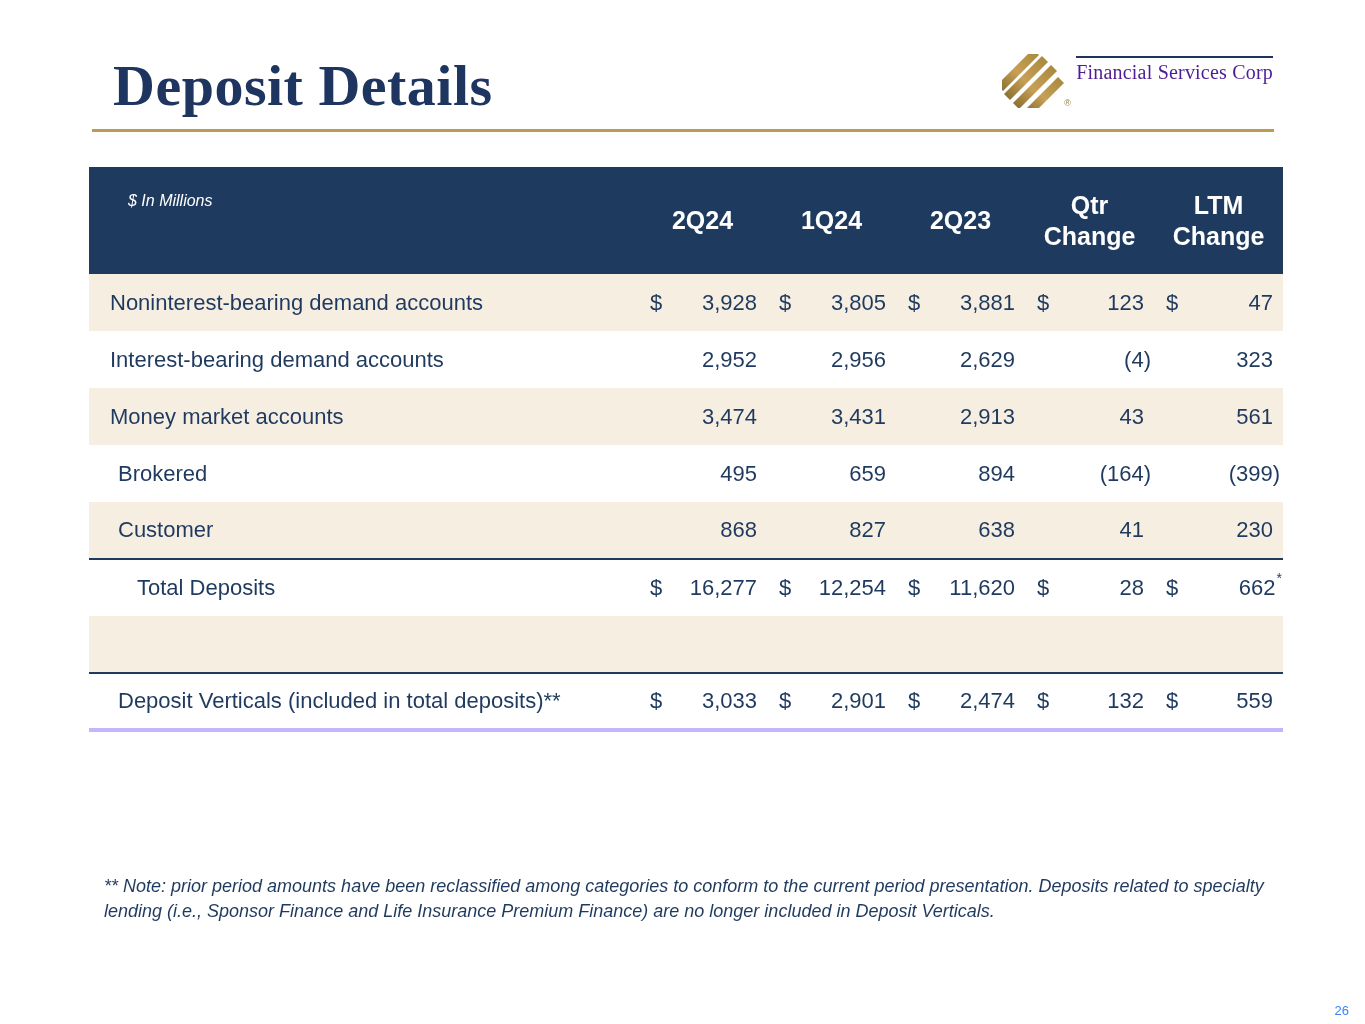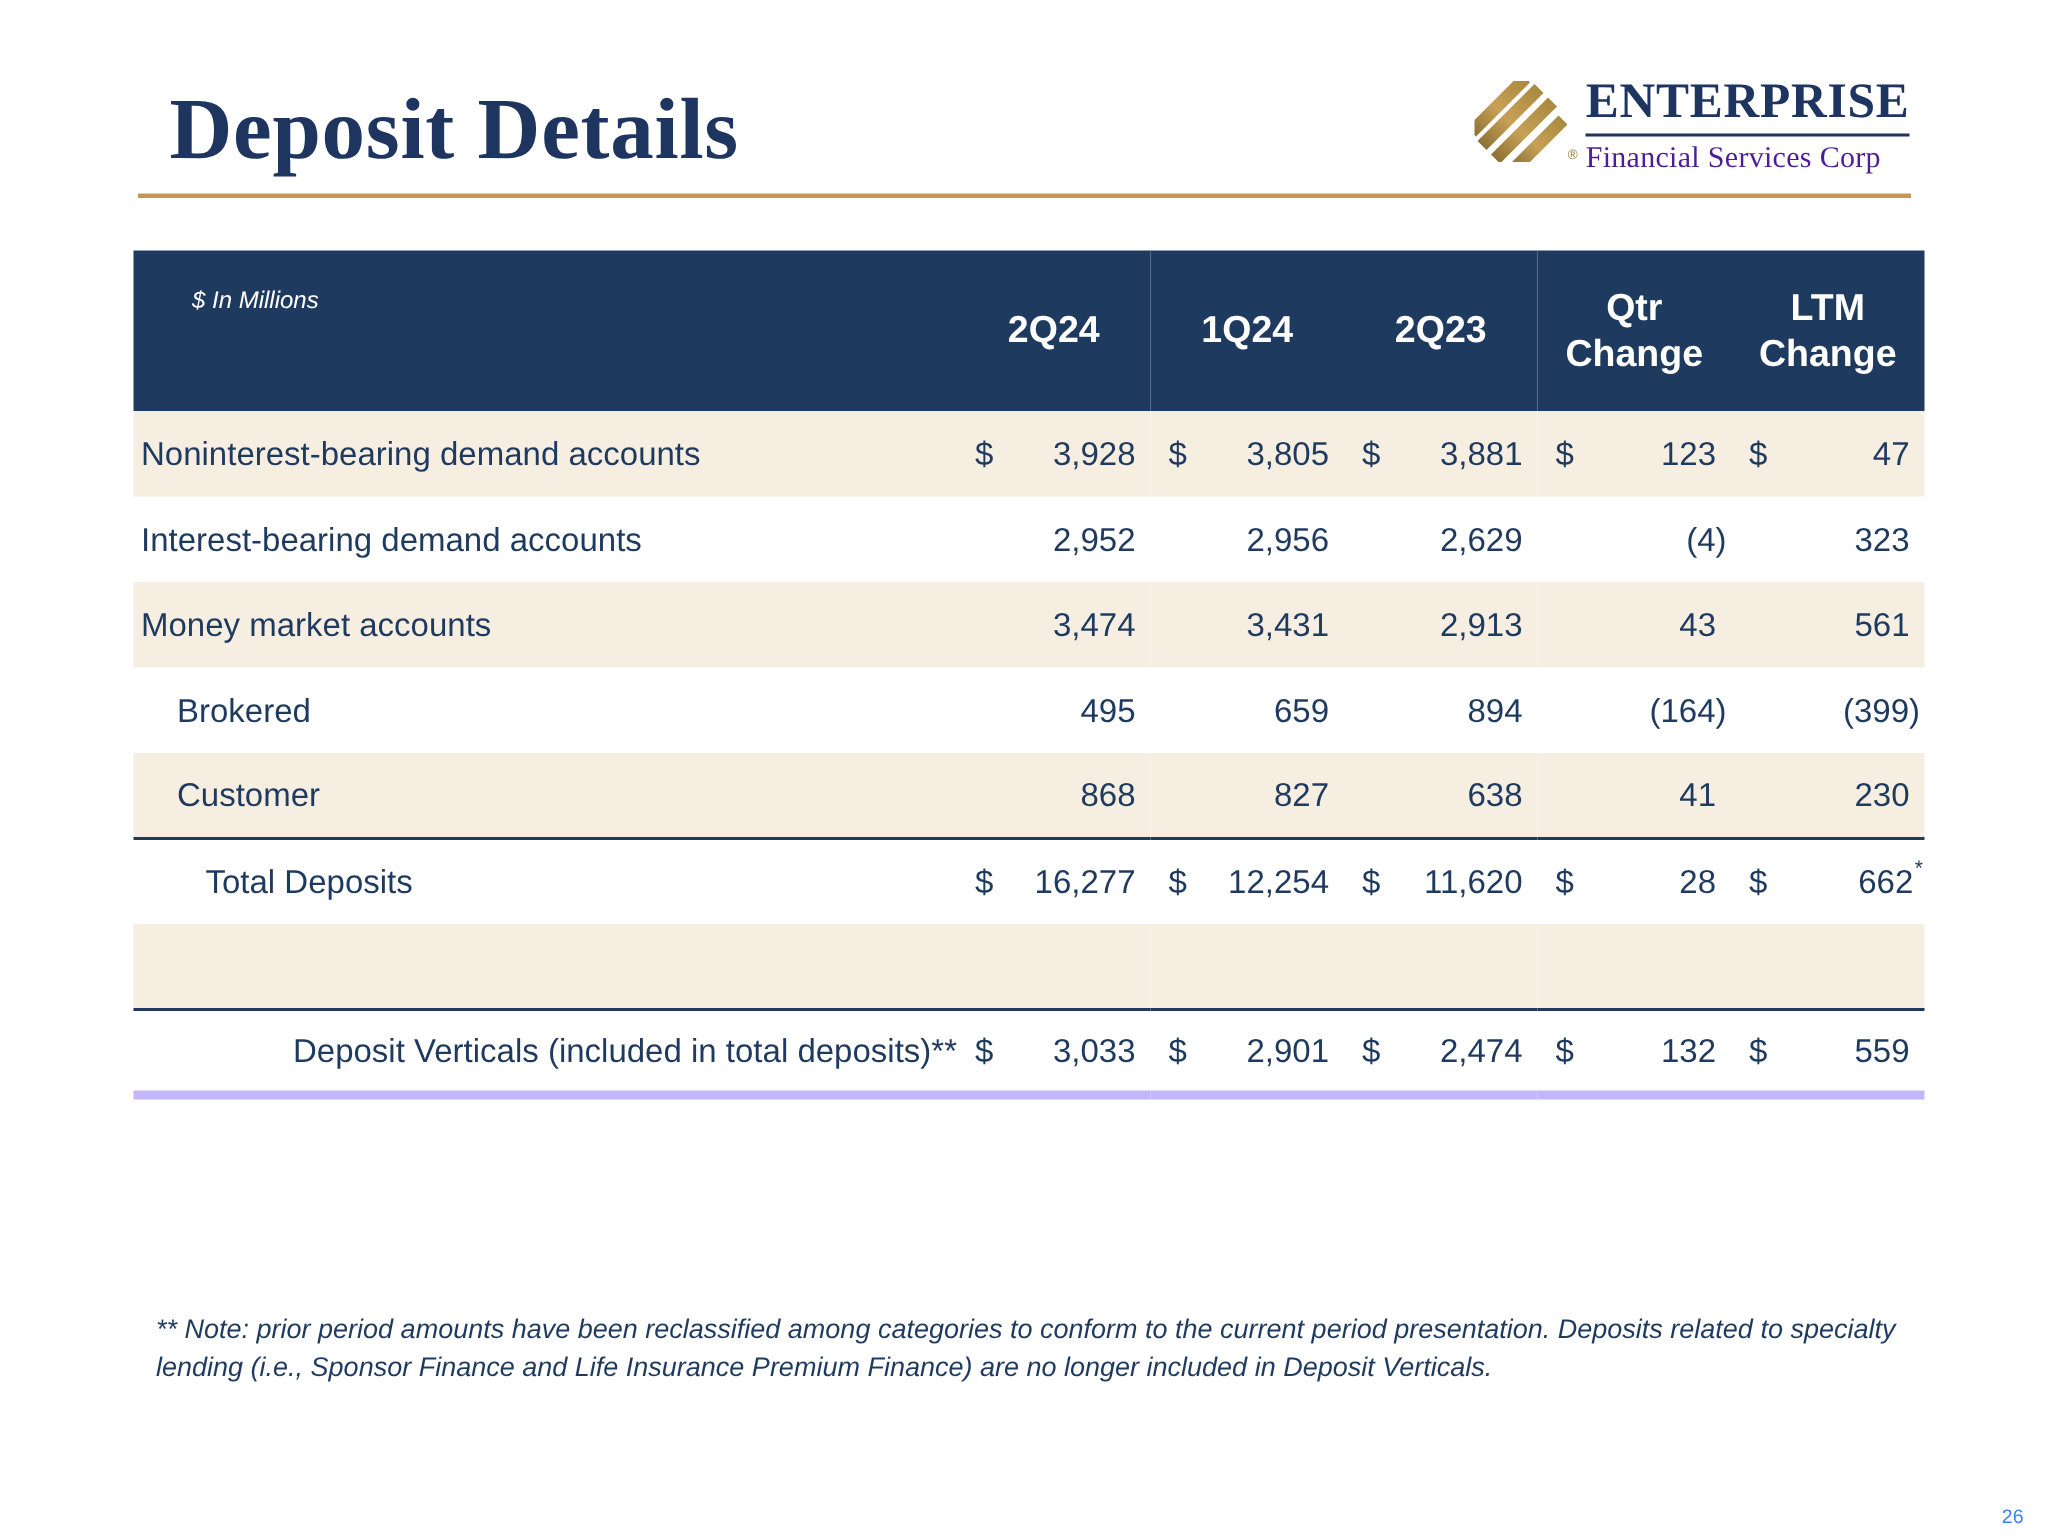--- a/index.html
+++ b/index.html
@@ -30,22 +30,22 @@
   col.label-col { width:549px; }
   col.num-col { width:129px; }
   thead th { background:#1f3a5f; color:#ffffff; height:107px; }
   th.unit-cell { text-align:left; vertical-align:top; padding:25px 0 0 39px;
     font-style:italic; font-weight:400; font-size:16px; }
   th.col-head { font-weight:700; font-size:25px; text-align:center; vertical-align:middle;
     white-space:pre-line; line-height:1.22; padding:0 4px; }
   tbody td { height:57px; }
   tr.shaded td { background:#f6eee1; }
   tr.border-top td { border-top:2px solid #1f3a5f; }
-  tr.border-bottom td { border-bottom:6px solid #c4b5fd;text-align:right; }
-  td.label { padding-left:5px; text-align:left; }
+  tr.border-bottom td { border-bottom:4px solid #c4b5fd; }
+  td.label { padding-left:21px; text-align:left; }
   td.label.indent-1 { padding-left:29px; }
   td.label.indent-2 { padding-left:48px; }
   .cellflex { display:flex; align-items:center; padding:0 10px 0 12px; }
   .num { margin-left:auto; }
   .num.paren { margin-right:-7px; }
   sup.marker { position:relative; top:-10px; margin-right:-9px; margin-left:1px; font-size:14px; }
 
   
   .footnotes { position:absolute; top:874px; left:104px; width:1160px;
     font-style:italic; font-size:18px; line-height:1.4; color:#1f3a5f; }
@@ -71,21 +71,20 @@
         </defs>
         <g stroke="url(#goldgrad)" stroke-width="8.5">
           <line x1="-2" y1="34" x2="34" y2="-2"></line>
           <line x1="5" y1="43" x2="43" y2="5"></line>
           <line x1="14" y1="52" x2="52" y2="14"></line>
           <line x1="27" y1="58" x2="59" y2="26"></line>
         </g>
       </svg>
       <span class="reg-mark">®</span>
       <div class="logo-text">
-        <div class="logo-name">ENTERPRISE</div>
         <div class="logo-subtitle">Financial Services Corp</div>
       </div>
     </div>
   </div>
 
   <div class="gold-rule"></div>
 
   <table class="deposits">
     <colgroup>
       <col class="label-col">

